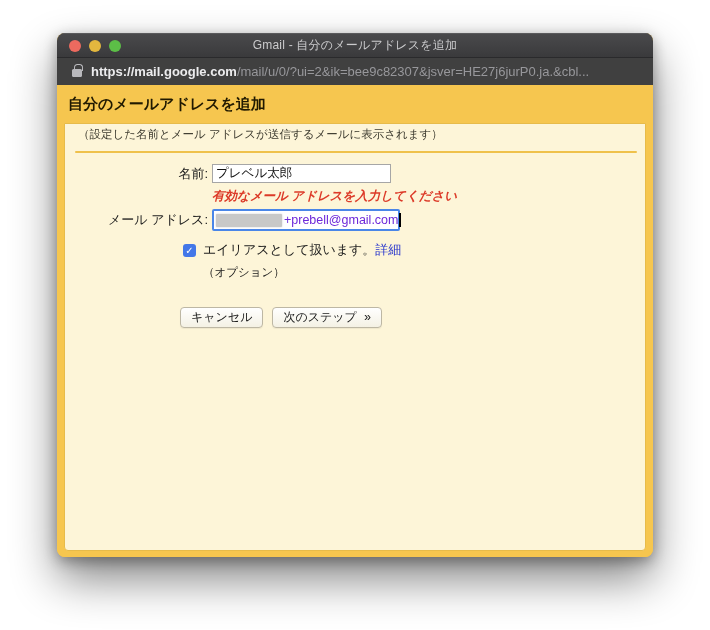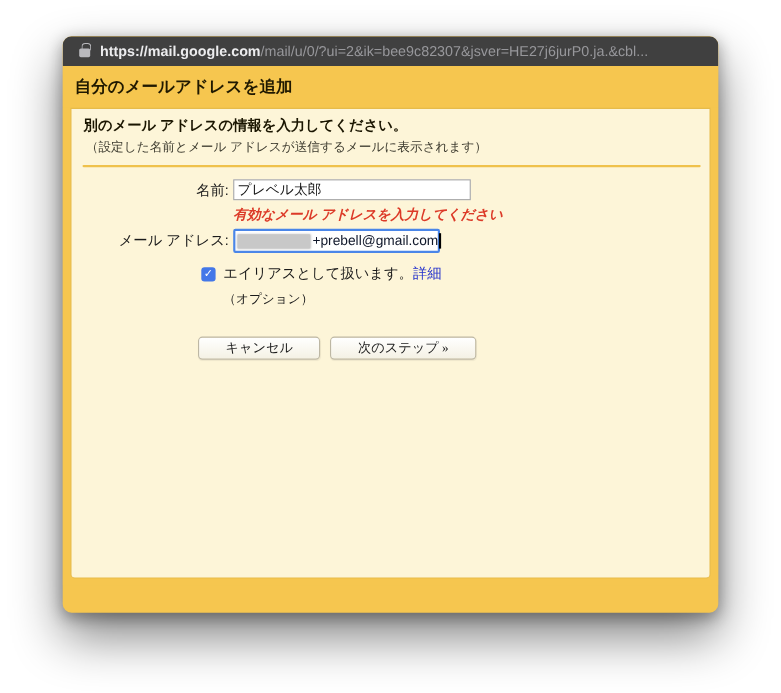--- a/index.html
+++ b/index.html
@@ -58,74 +58,81 @@
 
   .intro-heading { margin: 6px 0 0 11px; font-size: 13px; font-weight: 700; color: #1a1500; }
   .intro-note { margin: 3px 0 0 13px; font-size: 11.5px; color: #3c3a2e; }
   .separator { height: 2px; background: #efc14b; margin: 9px 8px 0 10px; border-radius: 1px; }
 
   
   .frow { display: flex; align-items: center; }
   .frow .lbl { width: 147px; text-align: right; padding-right: 4px; font-size: 13px; color: #1a1a1a; flex: none; }
   .row-name { margin-top: 11px; }
   .name-input {
-    width: 216px; height: 19px; border: 1px solid #a6a6a6; background: #ffffff;
+    width: 179px; height: 19px; border: 1px solid #a6a6a6; background: #ffffff;
     font-family: "Liberation Sans", "DejaVu Sans", sans-serif; font-size: 12.5px; color: #111;
     padding: 0 3px; border-radius: 0; outline: none;
   }
   .row-error { margin-top: 5px; }
   .error-text { font-size: 12.5px; font-weight: 700; color: #dc3a28; font-style: italic; }
   .row-email { margin-top: 4px; }
   .email-input {
     width: 188px; height: 22px; border: 2px solid #4a86e8; border-radius: 2px; background: #ffffff;
     display: flex; align-items: center; padding: 0 2px;
   }
   .redacted { width: 66px; height: 13px; background: #c8c8c8; border-radius: 1px; box-shadow: 0 0 2px #c8c8c8; flex: none; }
-  .email-text { font-size: 12.5px; color: #0f172a; margin-left: 2px; white-space: nowrap; }
+  .email-text { font-size: 12.5px; color: #6d28d9; margin-left: 2px; white-space: nowrap; }
   .caret { width: 1.5px; height: 14px; background: #000; margin-left: 1px; flex: none; }
 
   .row-alias { margin-top: 10px; margin-left: 118px; display: flex; align-items: center; }
   .checkbox {
     width: 13px; height: 13px; background: #4377e8; border-radius: 3px; color: #fff;
     font-size: 10px; line-height: 13px; text-align: center; flex: none;
   }
   .alias-label { font-size: 13px; color: #1a1a1a; margin-left: 7px; }
   a.lnk { color: #2432cc; font-size: 13px; cursor: pointer; }
   .row-reply { margin-top: 6px; margin-left: 133px; display: flex; align-items: center; }
   .reply-note { font-size: 11.5px; color: #1a1a1a; margin-left: 5px; text-align: right; }
 
   .row-buttons { margin-top: 27px; margin-left: 115px; display: flex; gap: 9px; }
   .btn {
-    height: 21px; padding: 0 24px; font-family: Liberation Serif, serif;
+    height: 21px; padding: 0 10px; font-family: Liberation Mono, monospace;
     font-size: 12px; font-weight: 500; color: #1a1a1a;
     background: linear-gradient(#ffffff, #f4f1e4);
     border: 1px solid #bdb7a4; border-radius: 4px; cursor: pointer;
     box-shadow: 0 1px 1px rgba(0,0,0,0.06);
   }
 </style>
 </head>
 <body>
 
 <div class="stage">
   <div class="window">
 
+    <div class="titlebar">
+      <div class="traffic">
+        <span class="light red"></span>
+        <span class="light yellow"></span>
+        <span class="light green"></span>
+      </div>
+      <div class="win-title">Gmail - 自分のメールアドレスを追加</div>
+    </div>
 
     <div class="urlbar">
       <span class="lock"></span>
       <span class="url-text"><span class="url-domain">https://mail.google.com</span><span class="url-path">/mail/u/0/?ui=2&amp;ik=bee9c82307&amp;jsver=HE27j6jurP0.ja.&amp;cbl...</span></span>
     </div>
 
     <div class="gold-header">
       <span class="ttl">自分のメールアドレスを追加</span>
     </div>
 
     <div class="page-body">
       <div class="panel">
 
-        <div class="intro-heading">別のメール アドレスの情報を入力してください。</div>
         <div class="intro-note">（設定した名前とメール アドレスが送信するメールに表示されます）</div>
         <div class="separator"></div>
 
         <div class="frow row-name">
           <span class="lbl">名前:</span>
           <input class="name-input" type="text" value="プレベル太郎" style="">
         </div>
 
         <div class="frow row-error">
           <span class="lbl"></span>

